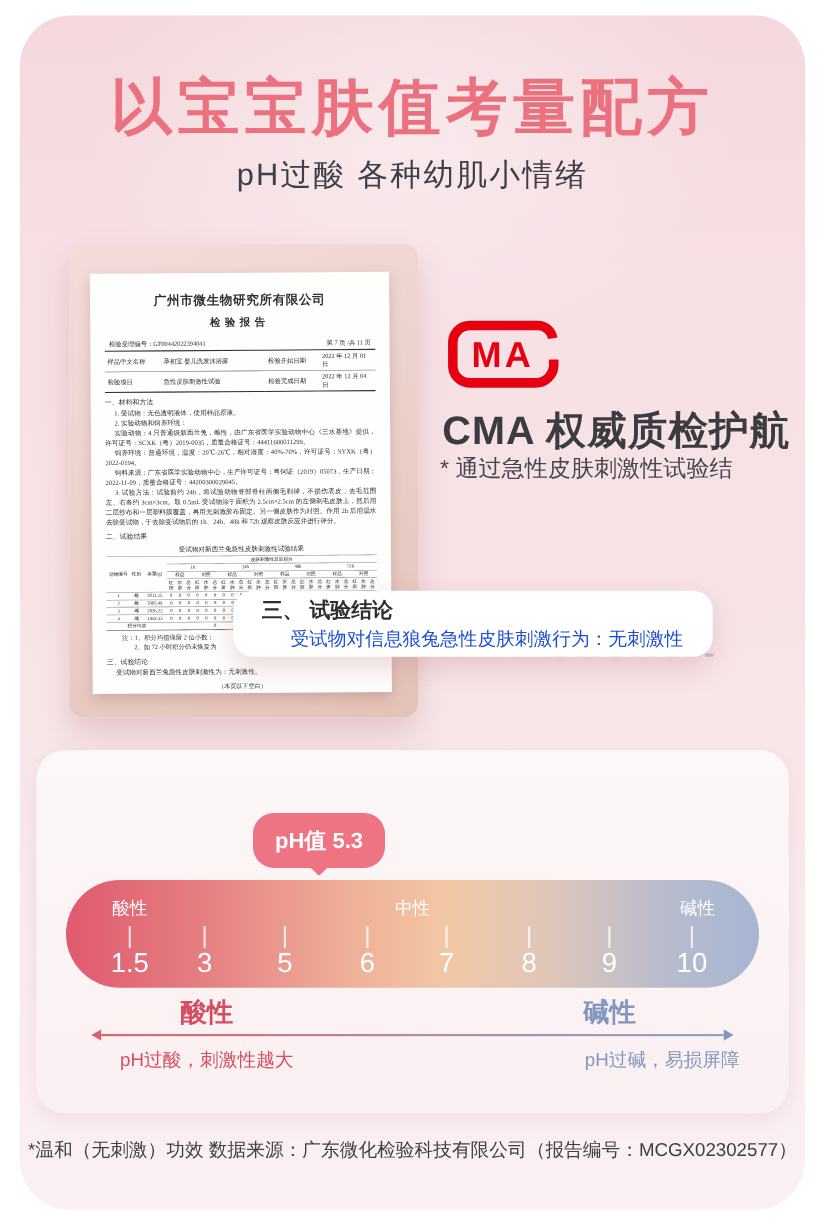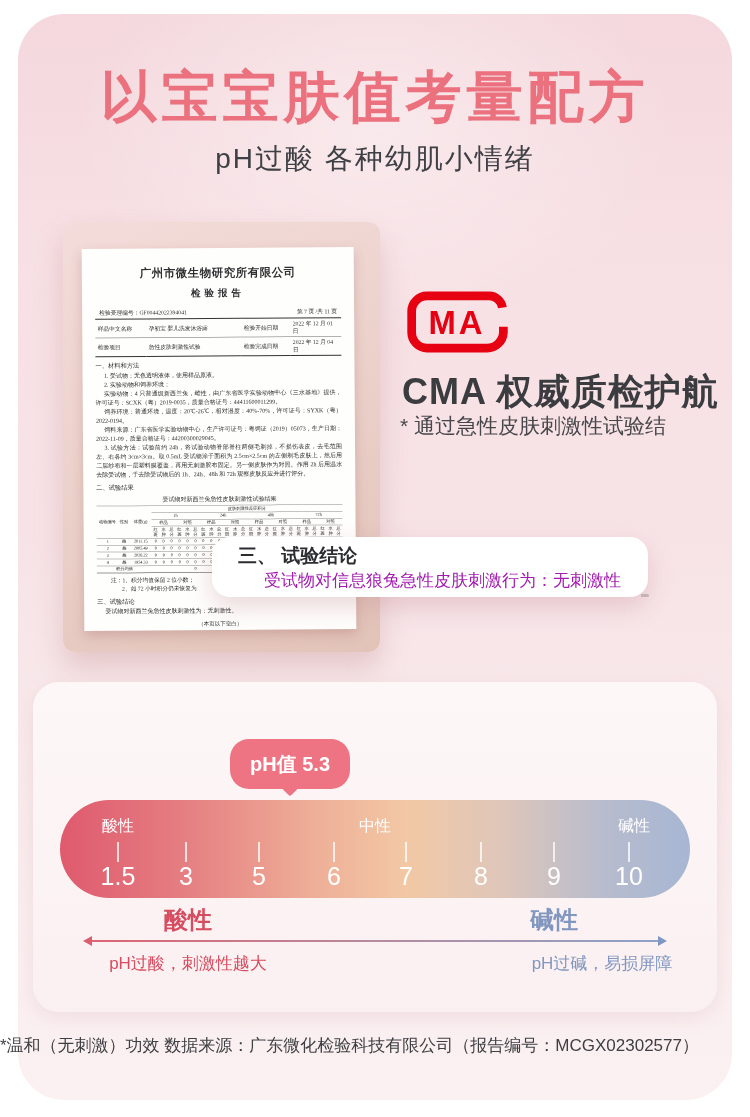--- a/index.html
+++ b/index.html
@@ -43,21 +43,21 @@
 
   
   .cma-logo{position:absolute;left:402px;top:286px;width:112px;height:72px;z-index:2;}
   .cma-heading{position:absolute;left:402px;top:368px;font-size:36px;font-weight:700;color:#3b3c40;letter-spacing:1px;}
   .cma-note{position:absolute;left:400px;top:412px;font-size:21px;color:#46474b;white-space:nowrap;}
 
   
   .callout{position:absolute;left:212px;top:537px;width:436px;height:60px;background:#ffffff;border-radius:18px;
          box-shadow:0 10px 24px rgba(190,130,140,.30);z-index:5;box-sizing:border-box;padding:8px 17px 0 26px;}
   .callout-title{font-size:19px;font-weight:700;color:#2c2d30;line-height:1.2;}
-  .callout-body{font-size:17px;color:#a21caf;margin:3px 0 0 26px;line-height:1.2;}
+  .callout-body{font-size:17px;color:#1d4ed8;margin:3px 0 0 26px;line-height:1.2;}
   .dashes{position:absolute;left:505px;top:591px;width:144px;height:9px;z-index:4;opacity:.45;}
   .dashes i{display:block;height:3px;margin-top:3px;border-radius:2px;
          background:repeating-linear-gradient(90deg,#8a8a8a 0 8px,transparent 8px 17px);}
 
   
   .ph-card{position:absolute;left:33px;top:682px;width:684px;height:330px;border-radius:26px;
          background:linear-gradient(180deg,#fdf7f7,#fbf0f1);box-shadow:0 6px 18px rgba(200,150,160,.18);z-index:2;}
   .ph-heading{position:absolute;top:28px;left:0;width:514px;text-align:center;font-size:21px;font-weight:600;color:#3b3c40;}
   .ph-badge{position:absolute;top:57px;left:197px;width:120px;height:50px;border-radius:19px;background:#ee7484;
          color:#fff;font-size:20px;font-weight:700;display:flex;align-items:center;justify-content:center;}
@@ -70,21 +70,21 @@
   .tick-label{position:absolute;top:63px;transform:translateX(-50%);font-size:25px;font-weight:500;color:#ffffff;line-height:1.1;}
   .acid-big{position:absolute;top:222px;left:0;width:310px;text-align:center;font-size:24px;font-weight:600;color:#d64c60;}
   .alkali-big{position:absolute;top:222px;left:366px;width:310px;text-align:center;font-size:24px;font-weight:600;color:#8197c0;}
   .arrow-line{position:absolute;top:258px;left:59px;width:566px;height:2px;
          background:linear-gradient(90deg,#dd6473,#b58b9e 50%,#8da3c9);}
   .arrow-line::before{content:"";position:absolute;left:-9px;top:-4px;border:5px solid transparent;border-right:9px solid #d95f6f;border-left:none;}
   .arrow-line::after{content:"";position:absolute;right:-9px;top:-4px;border:5px solid transparent;border-left:9px solid #7f97c2;border-right:none;}
   .acid-cap{position:absolute;top:270px;left:0;width:310px;text-align:center;font-size:17px;color:#d64c60;}
   .alkali-cap{position:absolute;top:270px;left:414px;width:310px;text-align:center;font-size:17px;color:#8197c0;}
 
-  .footnote{position:absolute;left:0;top:1034px;width:750px;text-align:left;font-size:17px;color:#3e3f43;z-index:2;}
+  .footnote{position:absolute;left:0;top:1034px;width:750px;text-align:center;font-size:17px;color:#3e3f43;z-index:2;}
 </style>
 </head>
 <body>
 
 <div class="panel"></div>
 
 <div class="page-title">以宝宝肤值考量配方</div>
 <div class="page-subtitle">pH过酸 各种幼肌小情绪</div>
 
 <div class="doc-frame">

